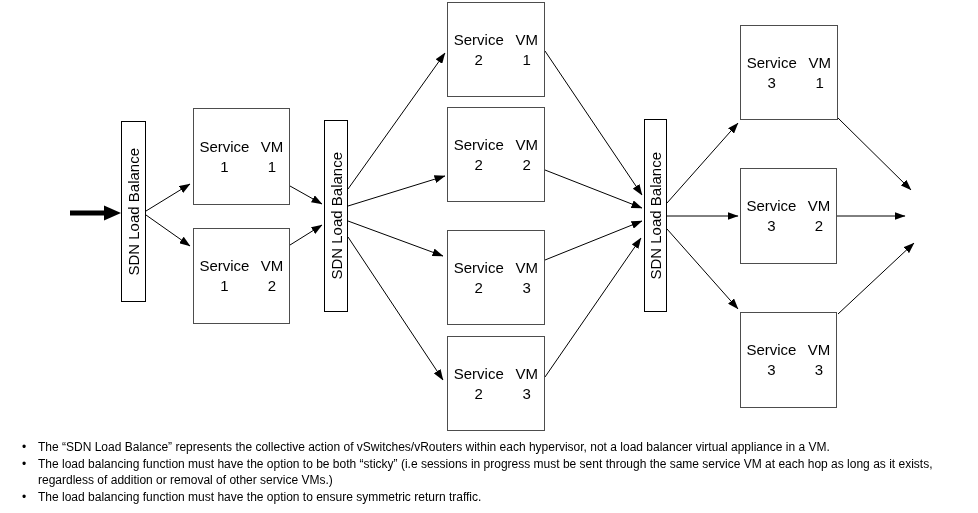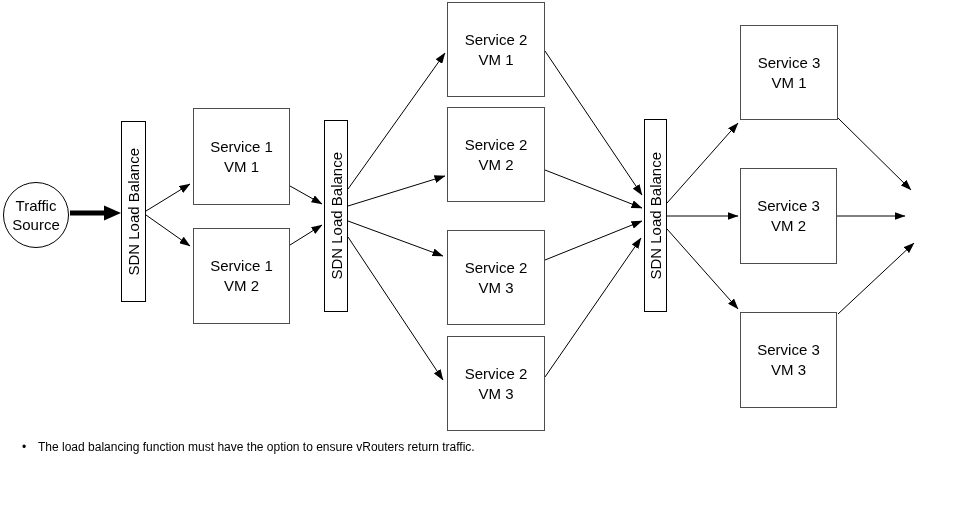--- a/index.html
+++ b/index.html
@@ -20,21 +20,21 @@
   .canvas{position:relative;width:978px;height:513px;background:var(--background);overflow:hidden;}
   .wires{position:absolute;left:0;top:0;z-index:1;}
   .wires line{stroke:var(--connector);stroke-width:1;}
   .wires .thick{stroke-width:5;}
   .wires .head{fill:var(--connector);}
   
   .vm{
     position:absolute;z-index:2;
     background:var(--background);
     border:1.5px solid var(--box-border);
-    display:flex;flex-direction:column;align-items:center;justify-content:center;
+    display:flex;align-items:center;justify-content:center;
     font-size:15px;line-height:20px;text-align:center;
   }
   
   .lb{
     position:absolute;z-index:2;
     background:var(--background);
     border:1px solid var(--bar-border);
     display:flex;align-items:center;justify-content:center;
   }
   .vtext{
@@ -90,23 +90,20 @@
 
     <line x1="667" y1="203" x2="738" y2="123" marker-end="url(#ah)"></line>
     <line x1="667" y1="216" x2="738" y2="216" marker-end="url(#ah)"></line>
     <line x1="667" y1="229" x2="738" y2="309" marker-end="url(#ah)"></line>
 
     <line x1="838" y1="118" x2="911" y2="190" marker-end="url(#ah)"></line>
     <line x1="837" y1="216" x2="905" y2="216" marker-end="url(#ah)"></line>
     <line x1="838" y1="314" x2="914" y2="243" marker-end="url(#ah)"></line>
   </svg>
 
-  <div class="term" style="left:3px;top:182px;width:66px;height:66px">
-    <span>Traffic Source</span>
-  </div>
 
   <div class="lb" style="left:121px;top:121px;width:25px;height:181px">
     <span class="vtext">SDN Load Balance</span>
   </div>
   <div class="lb" style="left:324px;top:120px;width:24px;height:192px">
     <span class="vtext">SDN Load Balance</span>
   </div>
   <div class="lb" style="left:644px;top:119px;width:23px;height:193px">
     <span class="vtext">SDN Load Balance</span>
   </div>
@@ -142,16 +139,19 @@
   <div class="vm" style="left:740px;top:168px;width:97px;height:96px">
     <div>Service 3</div>
     <div>VM 2</div>
   </div>
   <div class="vm" style="left:740px;top:312px;width:97px;height:96px">
     <div>Service 3</div>
     <div>VM 3</div>
   </div>
 
   <div class="notes">
-    <div class="note">The load balancing function must have the option to ensure vRouters return traffic.</div>
+    <div class="note">The “SDN Load Balance” represents the collective action of vSwitches/vRouters within each hypervisor, not a load balancer virtual appliance in a VM.</div>
+    <div class="note">The load balancing function must have the option to be both “sticky” (i.e sessions in progress must be sent through the same service VM at each hop as long as it exists,
+regardless of addition or removal of other service VMs.)</div>
+    <div class="note">The load balancing function must have the option to ensure symmetric return traffic.</div>
   </div>
 
 </div>
 
 </body></html>

